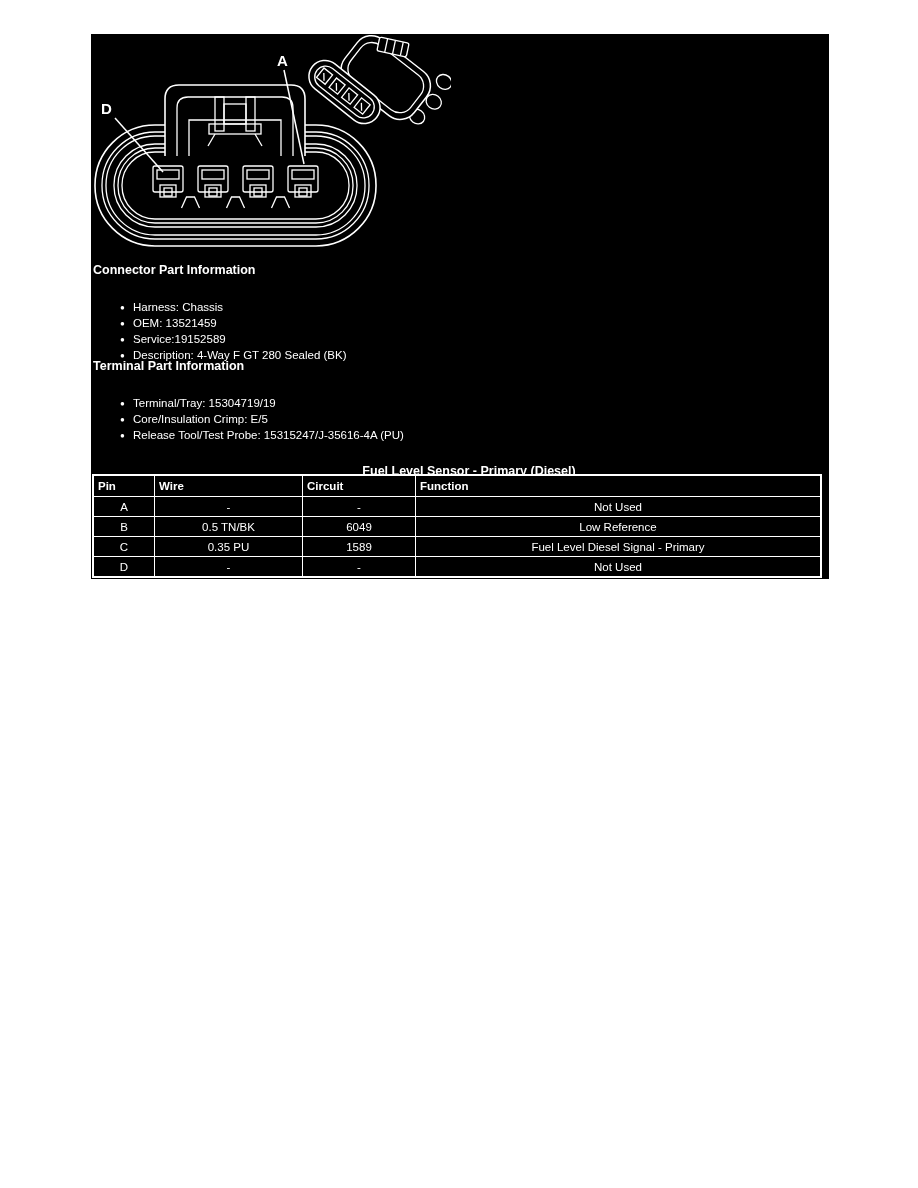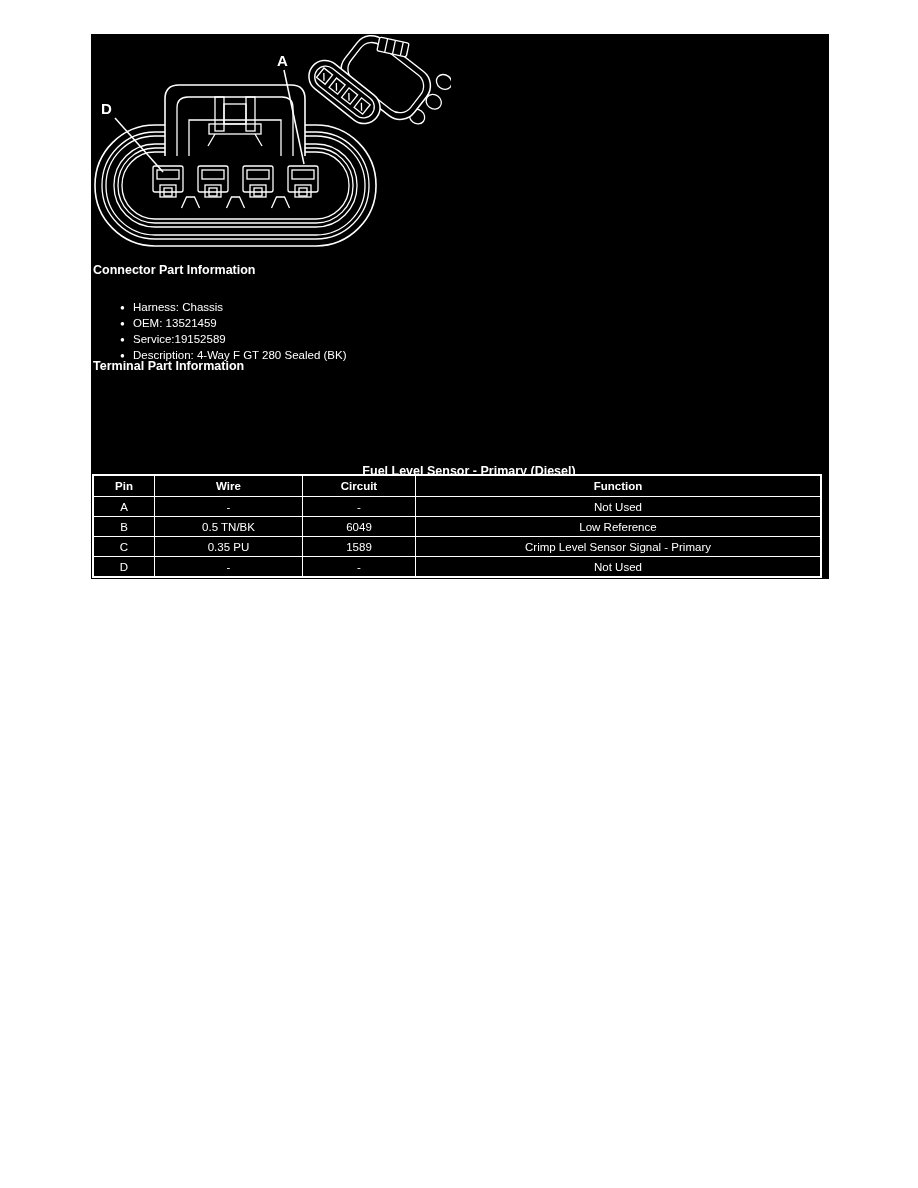--- a/index.html
+++ b/index.html
@@ -87,21 +87,21 @@
     border: 2.5px solid #ffffff;
   }
   table.pin-table th,
   table.pin-table td {
     border: 1.5px solid #ffffff;
     padding: 0 4px;
     height: 19px;
     overflow: hidden;
     white-space: nowrap;
   }
-  table.pin-table th { font-weight: bold; text-align: center; height: 20px; }
+  table.pin-table th { font-weight: bold; text-align: left; height: 20px; }
   td.c { text-align: center; }
   td.l { text-align: center; }
   .col-pin     { width: 52px;  }
   .col-wire    { width: 139px; margin-left: 17px; }
   .col-circuit { width: 104px; }
   svg { display: block; }
   svg text {
     font-family: "Liberation Sans", sans-serif;
     font-size: 15px;
     font-weight: bold;
@@ -207,20 +207,25 @@
 
     <h2 class="section-heading heading-connector">Connector Part Information</h2>
     <ul class="bullets bullets-connector">
       <li><span class="bullet-dot">●</span><span>Harness: Chassis</span></li>
       <li><span class="bullet-dot">●</span><span>OEM: 13521459</span></li>
       <li><span class="bullet-dot">●</span><span>Service:19152589</span></li>
       <li><span class="bullet-dot">●</span><span>Description: 4-Way F GT 280 Sealed (BK)</span></li>
     </ul>
 
     <h2 class="section-heading heading-terminal">Terminal Part Information</h2>
+    <ul class="bullets bullets-terminal">
+      <li><span class="bullet-dot">●</span><span>Terminal/Tray: 15304719/19</span></li>
+      <li><span class="bullet-dot">●</span><span>Core/Insulation Crimp: E/5</span></li>
+      <li><span class="bullet-dot">●</span><span>Release Tool/Test Probe: 15315247/J-35616-4A (PU)</span></li>
+    </ul>
 
     <div class="table-title">Fuel Level Sensor - Primary (Diesel)</div>
     <table class="pin-table">
       <thead>
         <tr>
           <th class="col-pin">Pin</th>
           <th class="col-wire">Wire</th>
           <th class="col-circuit">Circuit</th>
           <th>Function</th>
         </tr>
@@ -235,21 +240,21 @@
         <tr>
           <td class="c">B</td>
           <td class="c">0.5 TN/BK</td>
           <td class="c">6049</td>
           <td class="l">Low Reference</td>
         </tr>
         <tr>
           <td class="c">C</td>
           <td class="c">0.35 PU</td>
           <td class="c">1589</td>
-          <td class="l">Crimp Level Sensor Signal - Primary</td>
+          <td class="l">Fuel Level Diesel Signal - Primary</td>
         </tr>
         <tr>
           <td class="c">D</td>
           <td class="c">-</td>
           <td class="c">-</td>
           <td class="l">Not Used</td>
         </tr>
       </tbody>
     </table>
   </div>

